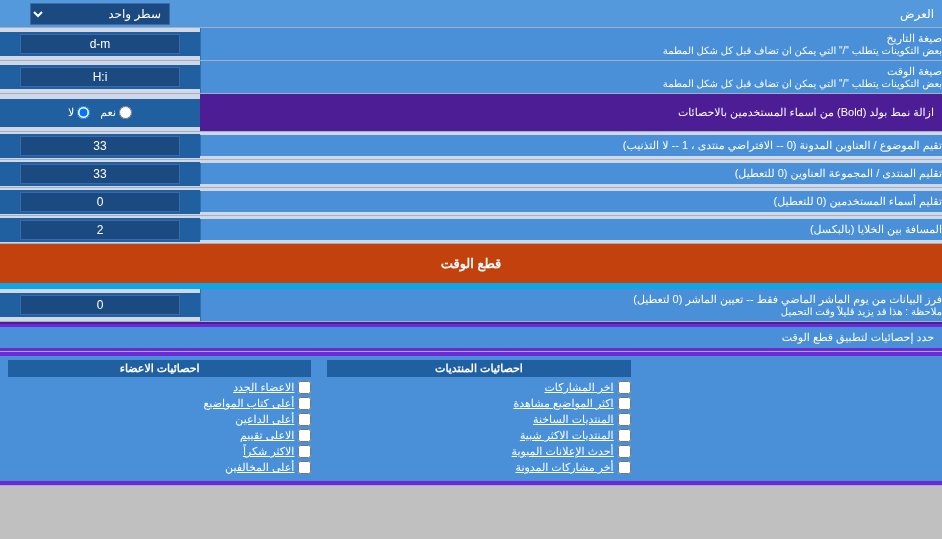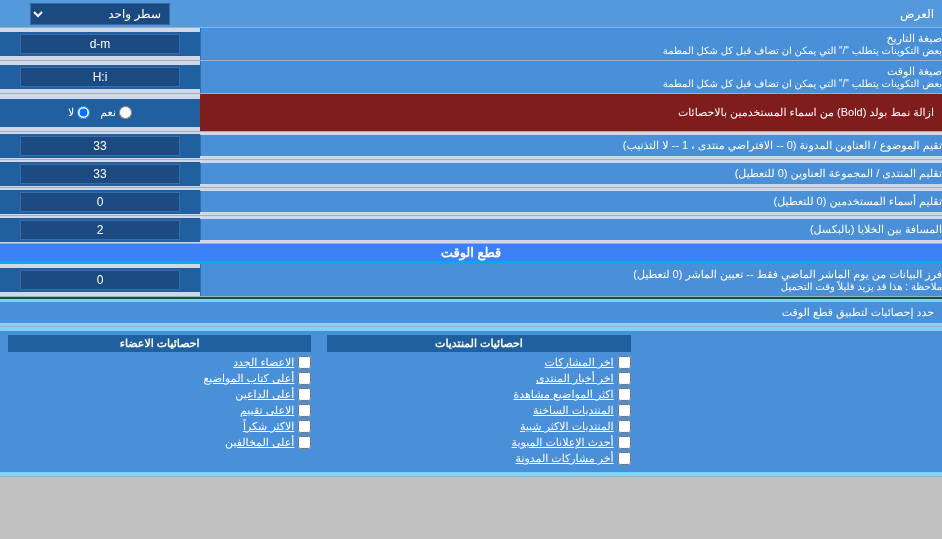--- a/index.html
+++ b/index.html
@@ -39,27 +39,27 @@
     .row-input input[type="text"] {
       background: #1a4a80;
       border: 1px solid #3a6aaa;
       color: white;
       text-align: center;
       width: 160px;
       padding: 2px 4px;
       font-size: 12px;
     }
     .section-header {
-      background: #3b82f6;
+      background: #c2410c;
       color: white;
       text-align: center;
       font-weight: bold;
       font-size: 13px;
-      padding: 1px;
-      border-bottom: 3px solid #0ea5e9;
+      padding: 12px;
+      border-bottom: 6px solid #0ea5e9;
     }
     .row-top {
       background: #5599dd;
     }
     .top-label {
       flex: 1;
       padding: 4px 8px;
       background: #5599dd;
       color: white;
       text-align: right;
@@ -82,21 +82,21 @@
     }
     .radio-row {
       display: flex;
       align-items: center;
       min-height: 28px;
       border-bottom: 1px solid #a0b0c0;
     }
     .radio-label {
       flex: 1;
       padding: 12px 8px;
-      background: #7f1d1d;
+      background: #4c1d95;
       color: white;
       text-align: right;
       font-size: 11px;
     }
     .radio-wrap {
       width: 200px;
       background: #2060a0;
       display: flex;
       align-items: center;
       justify-content: center;
@@ -106,22 +106,22 @@
     }
     .radio-wrap label {
       color: white;
       font-size: 11px;
       display: flex;
       align-items: flex-end;
       gap: 3px;
     }
     
     .stats-section {
-      background: #7dd3fc;
-      border-top: 2px solid #14532d;
+      background: #6d28d9;
+      border-top: 2px solid #4c1d95;
     }
     .stats-header-row {
       display: flex;
       align-items: center;
       min-height: 28px;
       border-bottom: 1px solid #a0b0c0;
     }
     .stats-apply-label {
       flex: 1;
       padding: 4px 8px;
@@ -264,24 +264,20 @@
       <div class="empty-col" style="min-width:200px;"></div>
 
       <div class="stats-col">
         <div class="stats-col-header">احصائيات المنتديات</div>
         <div class="check-item">
           <input type="checkbox" style="">
           <span>اخر المشاركات</span>
         </div>
         <div class="check-item">
           <input type="checkbox" style="">
-          <span>اخر أخبار المنتدى</span>
-        </div>
-        <div class="check-item">
-          <input type="checkbox" style="">
           <span>اكثر المواضيع مشاهدة</span>
         </div>
         <div class="check-item">
           <input type="checkbox" style="">
           <span>المنتديات الساخنة</span>
         </div>
         <div class="check-item">
           <input type="checkbox" style="">
           <span>المنتديات الاكثر شبية</span>
         </div>

